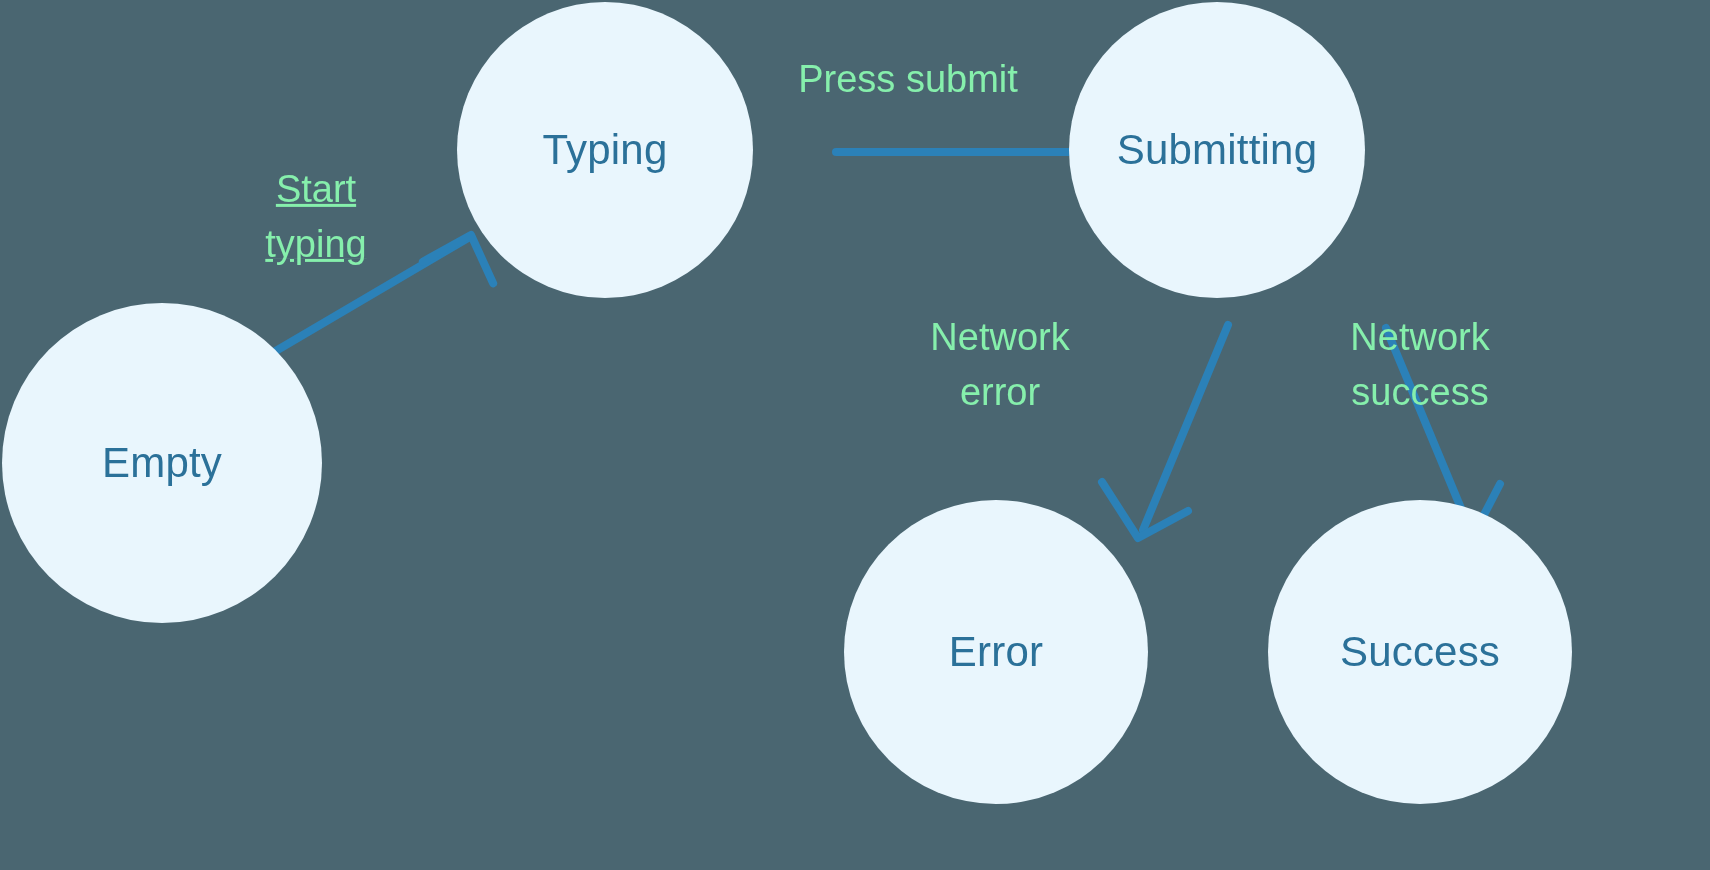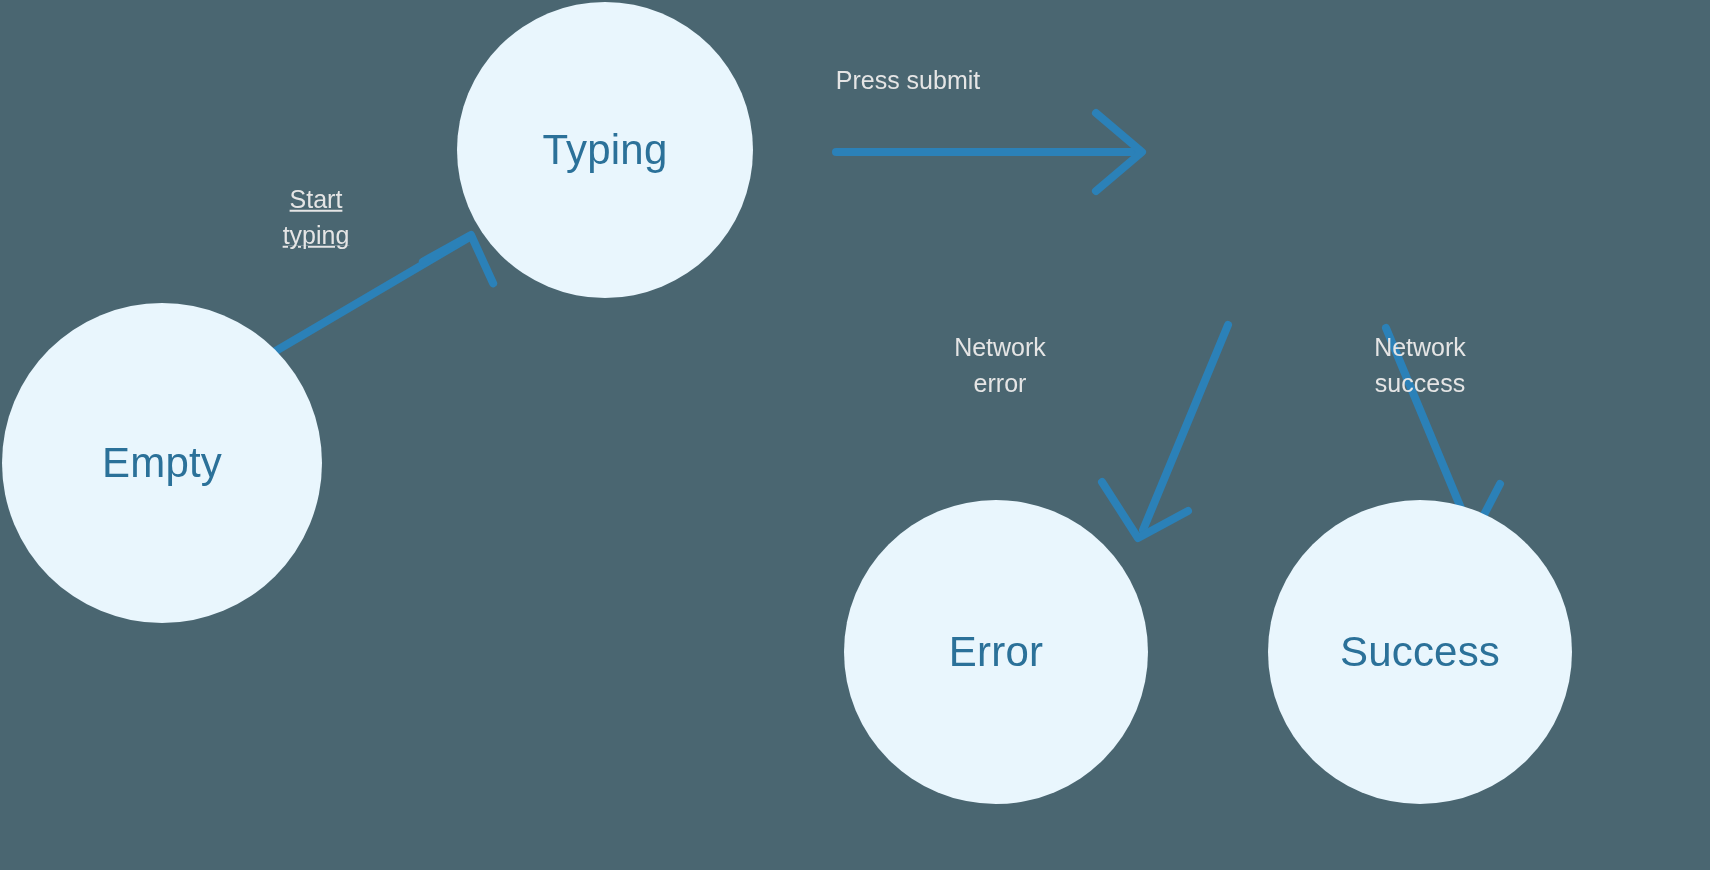--- a/index.html
+++ b/index.html
@@ -33,22 +33,22 @@
   .node-label {
     color: #2b7199;
     font-size: 42px;
     font-weight: 400;
     letter-spacing: 0.2px;
     line-height: 1;
     white-space: nowrap;
   }
   .edge-label {
     position: absolute;
-    color: #e5e5e5;
-    font-size: 25px;
+    color: #86efac;
+    font-size: 38px;
     font-weight: 400;
     line-height: 1.45;
     text-align: center;
     white-space: pre-line;
     transform: translate(-50%, -50%);
   }
 </style>
 </head>
 <body>
 
@@ -78,20 +78,23 @@
   </svg>
 
   <div class="node" style="left:2px; top:303px; width:320px; height:320px;text-align:center;">
     <span class="node-label">Empty</span>
   </div>
 
   <div class="node" style="left:457px; top:2px; width:296px; height:296px;">
     <span class="node-label">Typing</span>
   </div>
 
+  <div class="node" style="left:1069px; top:2px; width:296px; height:296px;">
+    <span class="node-label">Submitting</span>
+  </div>
 
   <div class="node" style="left:844px; top:500px; width:304px; height:304px;">
     <span class="node-label">Error</span>
   </div>
 
   <div class="node" style="left:1268px; top:500px; width:304px; height:304px;">
     <span class="node-label">Success</span>
   </div>
 
   <div class="edge-label" style="left:316px; top:217px;text-decoration:underline;">Start

